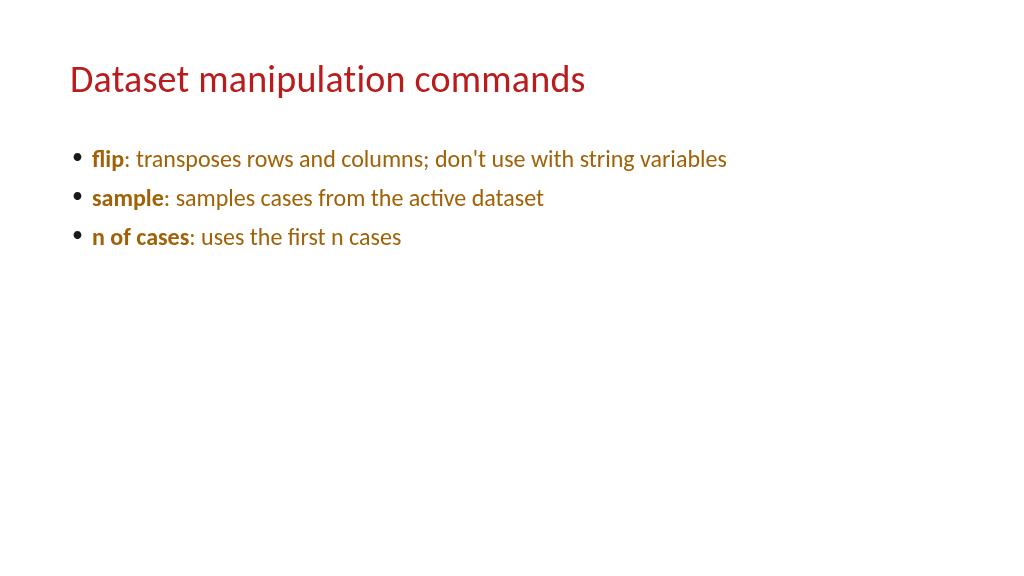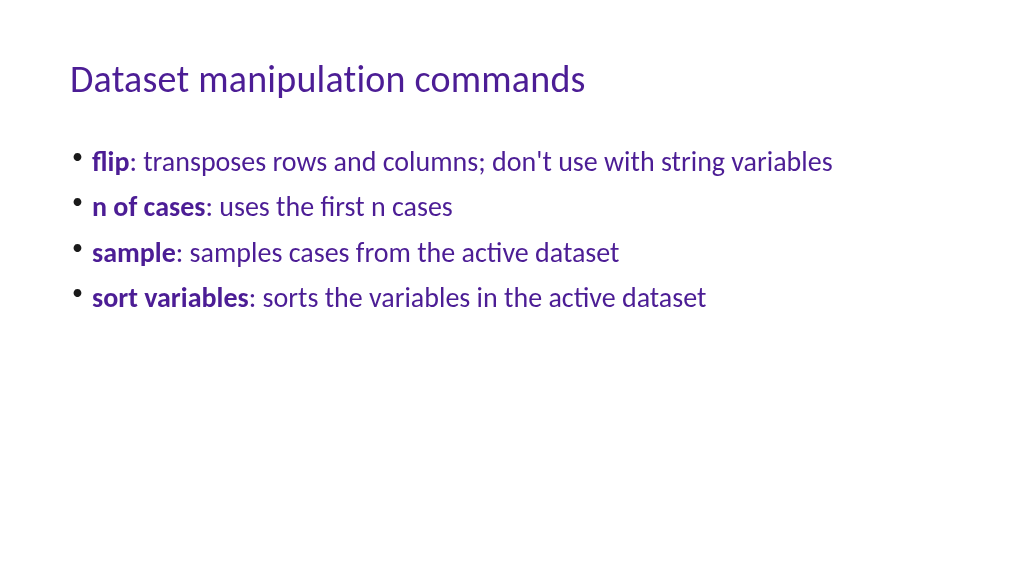--- a/index.html
+++ b/index.html
@@ -11,34 +11,34 @@
       width: 1024px;
       height: 576px;
       background: #ffffff;
       font-family: Calibri, "Segoe UI", Arial, sans-serif;
       color: #000000;
       padding: 56px 70px 40px 70px;
     }
     .slide-title {
       font-size: 38px;
       font-weight: 400;
-      color: #4c1d95;
+      color: #b91c1c;
       margin-bottom: 38px;
       letter-spacing: 0.2px;
     }
     .bullet-list {
       list-style: none;
       padding-left: 0;
     }
     .bullet-list li {
       position: relative;
       padding-left: 22px;
-      font-size: 28px;
+      font-size: 24px;
       line-height: 1.55;
-      color: #4c1d95;
+      color: #a16207;
       margin-bottom: 2px;
     }
     .bullet-list li::before {
       content: "•";
       position: absolute;
       left: 2px;
       top: 0;
       font-size: 22px;
       color: #1a1a1a;
     }
@@ -49,21 +49,18 @@
 </head>
 <body>
 
 <h1 class="slide-title">Dataset manipulation commands</h1>
 
 <ul class="bullet-list">
   <li>
     <span class="term">flip</span><span>: transposes rows and columns; don't use with string variables</span>
   </li>
   <li>
-    <span class="term">n of cases</span><span>: uses the first n cases</span>
-  </li>
-  <li>
     <span class="term">sample</span><span>:  samples cases from the active dataset</span>
   </li>
   <li>
-    <span class="term">sort variables</span><span>: sorts the variables in the active dataset</span>
+    <span class="term">n of cases</span><span>: uses the first n cases</span>
   </li>
 </ul>
 
 </body></html>

